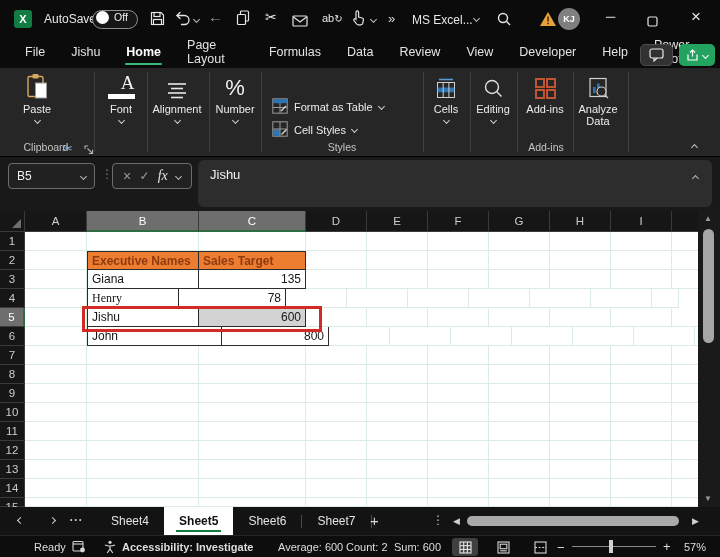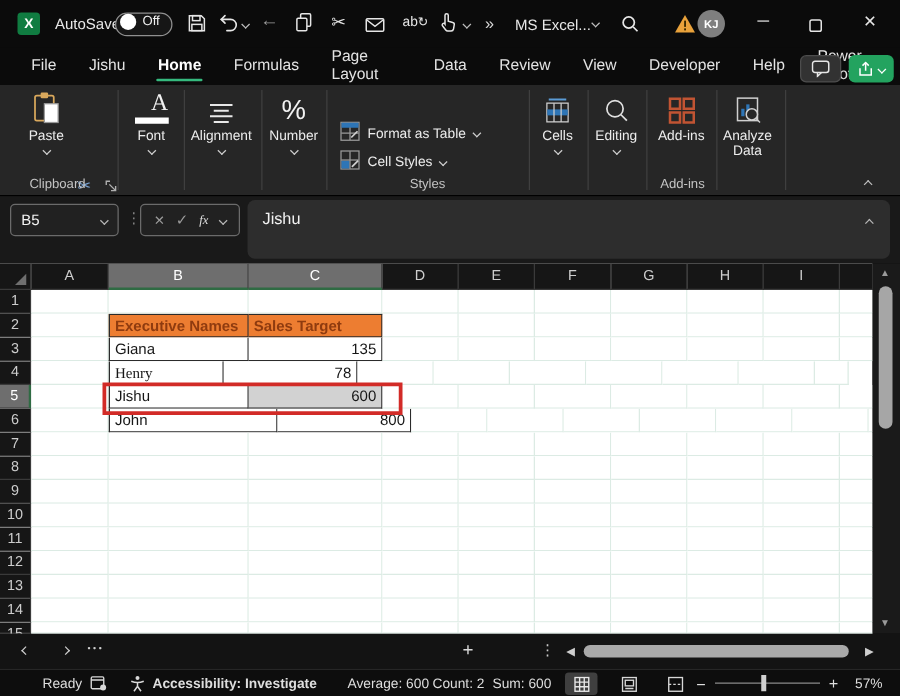--- a/index.html
+++ b/index.html
@@ -189,22 +189,22 @@
           <rect x="1" y="1" width="9" height="9" rx="1.5"></rect>
         </svg>
     </span>
     <span class="abs" style="left:691px; top:7px; color:#e6e6e6; font-size:17px;">×</span>
   </div>
 
   <nav class="tabsrow" id="ribbon-tabs">
       <span class="rtab">File</span>
       <span class="rtab">Jishu</span>
       <span class="rtab active">Home</span>
+      <span class="rtab">Page Layout</span>
       <span class="rtab">Formulas</span>
-      <span class="rtab">Page Layout</span>
       <span class="rtab">Data</span>
       <span class="rtab">Review</span>
       <span class="rtab">View</span>
       <span class="rtab">Developer</span>
       <span class="rtab">Help</span>
       <span class="rtab">Power Pivot</span>
     </nav>
   <div class="cornerbtn" style="left:640px; width:33px; background:#323232; border:1px solid #4d4d4d;">
     <svg width="15" height="14" viewBox="0 0 15 14" fill="none" stroke="#e6e6e6" stroke-width="1.2">
       <rect x="1" y="1" width="13" height="9" rx="2"></rect>
@@ -378,21 +378,21 @@
 
   <div class="fbar">
     <div class="namebox">
       <span>B5</span>
       <span class="chev" style="color:#b8b8b8; margin-left:auto;"></span>
     </div>
     <span class="abs" style="left:101px; top:10px; color:#808080; font-size:12px;">⋮</span>
     <div class="fxbox">
       <span style="color:#9b9b9b; font-size:14px;">×</span>
       <span style="color:#9b9b9b; font-size:12px;">✓</span>
-      <span style="color:#e0e0e0; font-size:10px; font-style:italic; font-family:'Liberation Serif',serif;">fx</span>
+      <span style="color:#e0e0e0; font-size:14px; font-style:italic; font-family:'Liberation Serif',serif;">fx</span>
       <span class="chev" style="color:#b8b8b8;"></span>
     </div>
     <div class="finput">
       <span>Jishu</span>
       <span class="chev up" style="color:#b8b8b8; position:absolute; right:14px; top:16px;"></span>
     </div>
   </div>
 
   <div class="gridwrap" id="sheet-grid">
       <div class="grow header">
@@ -610,20 +610,28 @@
   <div class="vscroll">
     <span class="scrollarrow" style="left:6px; top:3px;">▲</span>
     <div class="vthumb"></div>
     <span class="scrollarrow" style="left:6px; top:283px;">▼</span>
   </div>
 
   <div class="sheetbar">
     <span class="abs chev left" style="left:18px; top:11px; color:#d0d0d0;"></span>
     <span class="abs chev right" style="left:50px; top:11px; color:#d0d0d0;"></span>
     <span class="abs" style="left:70px; top:9px; color:#d0d0d0; font-size:7px; letter-spacing:2px;">•••</span>
+    <div class="stabs" id="sheet-tabs">
+        <span class="stab">Sheet4</span>
+        <span class="stab active">Sheet5</span>
+        <span class="stab">Sheet6</span>
+        <span class="stabsep"></span>
+        <span class="stab">Sheet7</span>
+        <span class="stabsep"></span>
+      </div>
     <span class="abs" style="left:370px; top:5px; color:#d9d9d9; font-size:15px;">+</span>
     <span class="abs" style="left:432px; top:6px; color:#c9c9c9; font-size:12px;">⋮</span>
     <span class="abs" style="left:453px; top:9px; color:#cfcfcf; font-size:9px;">◀</span>
     <div class="hthumb"></div>
     <span class="abs" style="left:692px; top:9px; color:#cfcfcf; font-size:9px;">▶</span>
   </div>
 
   <div class="statusbar">
     <span class="abs" style="left:34px; top:5px;">Ready</span>
     <span class="abs" style="left:72px; top:4px;">

